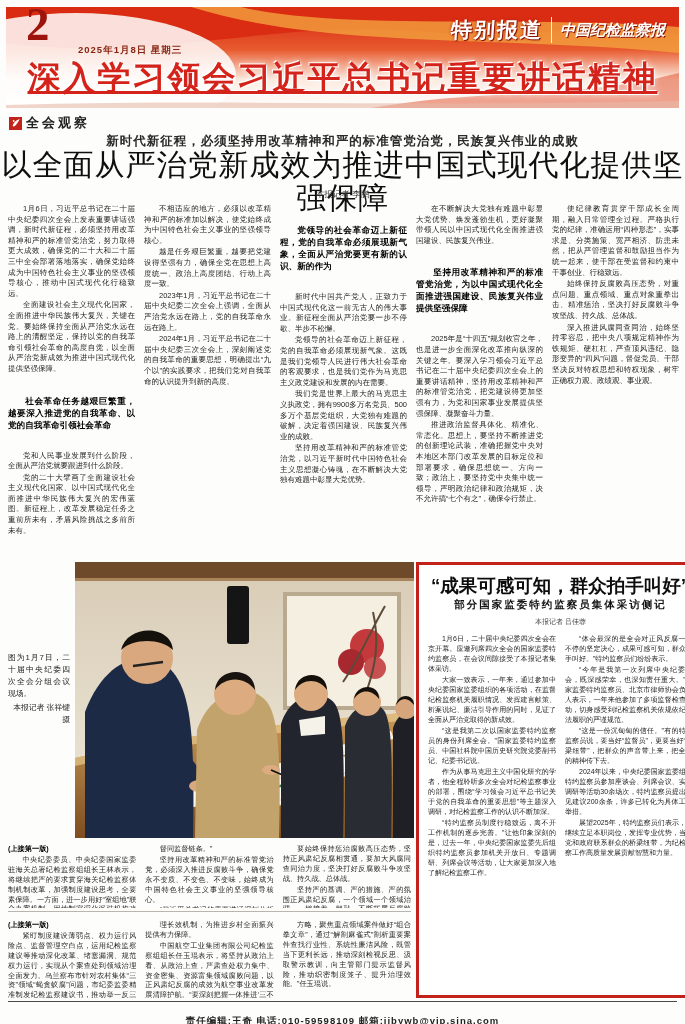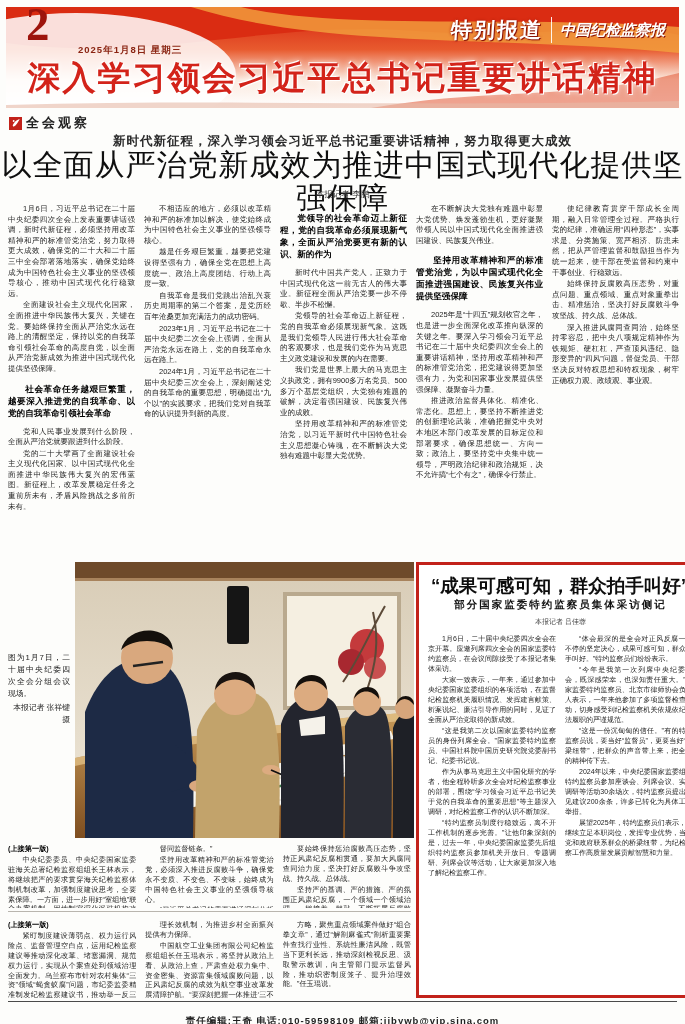--- a/index.html
+++ b/index.html
@@ -12,35 +12,35 @@
            font-size:47px;font-weight:bold;color:#9d140c;line-height:1;}
   .dateline{position:absolute;left:72px;top:37px;font-size:9.5px;font-weight:bold;color:#8a2412;letter-spacing:1px;}
   .mast-right{position:absolute;right:14px;top:9px;display:flex;align-items:center;gap:8px;}
   .section-tag{font-size:21px;font-weight:900;color:#fff;letter-spacing:2px;
                text-shadow:1px 1px 0 #8a1408,0 0 3px #a51a0a;transform:skewX(-4deg);}
   .mast-divider{width:1px;height:26px;background:#fff;opacity:.9;}
   .paper-name{font-family:"Liberation Serif","DejaVu Serif",serif;font-style:italic;font-weight:bold;
               font-size:15px;color:#fff;text-shadow:1px 1px 0 #8a1408;}
   .banner-headline{position:absolute;left:0;right:0;top:54px;text-align:center;font-size:33px;font-weight:900;
                    color:#d3231a;letter-spacing:2px;line-height:1;
-                   text-shadow:1px 1px 0 #fff,-1px -1px 0 #fff,0 0 6px rgba(255,255,255,.9);}
+                   text-shadow:1px 1px 0 #fff,-1px -1px 0 #fff,0 0 6px rgba(255,255,255,.9);text-decoration:underline;}
   
   .observe{position:absolute;left:9px;top:114px;display:flex;align-items:center;gap:4px;}
   .observe-icon{width:13px;height:13px;background:#c2221a;display:inline-flex;align-items:center;justify-content:center;}
   .observe-label{font-size:13px;font-weight:bold;letter-spacing:3px;color:#222;}
   .kicker{position:absolute;left:0;right:0;top:133px;text-align:center;font-size:12.5px;font-weight:bold;
           color:#2a2a2a;letter-spacing:1px;}
   .main-headline{position:absolute;left:0;right:0;top:148px;text-align:center;font-size:30px;font-weight:400;
                  color:#0f0f0f;letter-spacing:1px;line-height:1.1;}
   .main-byline{position:absolute;left:0;right:0;top:189px;text-align:center;font-size:8.5px;color:#333;}
   
   .topcols{position:absolute;left:8px;top:204px;width:671px;height:352px;display:flex;gap:9px;}
   .col{flex:1;overflow:hidden;font-size:7.5px;line-height:10.6px;text-align:justify;color:#232323;}
   .col .para{text-indent:2em;margin:0 0 1px 0;}
-  .col .subhead{font-weight:900;font-size:8.6px;line-height:12px;margin:8px 0;text-indent:2em;color:#000;}
+  .col .subhead{font-weight:900;font-size:8.6px;line-height:12px;margin:20px 0;text-indent:2em;color:#000;}
   .col .marker{font-weight:900;margin:0 0 1px 0;color:#000;}
   
   .photo-caption{position:absolute;left:8px;top:652px;width:62px;font-size:7.8px;line-height:12px;
                  text-align:justify;color:#222;}
   .photo-caption .credit{text-align:right;margin-top:2px;}
   .photo{position:absolute;left:75px;top:562px;width:339px;height:276px;overflow:hidden;background:#cbbfa8;}
   .photo svg{display:block;width:100%;height:100%;}
   
   .boxed{position:absolute;left:416px;top:562px;width:289px;height:436px;box-sizing:border-box;
          border:3px solid #c2221a;background:#fff;padding:8px 9px 6px 9px;}
@@ -93,36 +93,35 @@
 
   <div class="observe">
     <span class="observe-icon">
       <svg width="10" height="10" viewBox="0 0 12 12">
           <path d="M2,9 C4.5,3 9,1.5 10.5,1.5 C8.5,4.5 6.5,9 3,10.5 Z" fill="#fff"></path>
           <circle cx="3.2" cy="3.6" r="1.1" fill="#fff"></circle>
         </svg>
     </span>
     <span class="observe-label">全会观察</span>
   </div>
-  <div class="kicker">新时代新征程，深入学习领会习近平总书记重要讲话精神，努力取得更大成效</div>
+  <div class="kicker">新时代新征程，必须坚持用改革精神和严的标准管党治党，民族复兴伟业的成败</div>
   <div class="main-headline">以全面从严治党新成效为推进中国式现代化提供坚强保障</div>
   <div class="main-byline">本报记者 李鹏</div>
 
   <div class="topcols">
     <div class="col">
         <div class="para">1月6日，习近平总书记在二十届中央纪委四次全会上发表重要讲话强调，新时代新征程，必须坚持用改革精神和严的标准管党治党，努力取得更大成效，确保党的二十大和二十届三中全会部署落地落实，确保党始终成为中国特色社会主义事业的坚强领导核心，推动中国式现代化行稳致远。</div>
         <div class="para">全面建设社会主义现代化国家，全面推进中华民族伟大复兴，关键在党。要始终保持全面从严治党永远在路上的清醒坚定，保持以党的自我革命引领社会革命的高度自觉，以全面从严治党新成效为推进中国式现代化提供坚强保障。</div>
         <div class="subhead">社会革命任务越艰巨繁重，越要深入推进党的自我革命、以党的自我革命引领社会革命</div>
         <div class="para">党和人民事业发展到什么阶段，全面从严治党就要跟进到什么阶段。</div>
         <div class="para">党的二十大擘画了全面建设社会主义现代化国家、以中国式现代化全面推进中华民族伟大复兴的宏伟蓝图。新征程上，改革发展稳定任务之重前所未有，矛盾风险挑战之多前所未有。</div>
       </div>
     <div class="col">
         <div class="para">不相适应的地方，必须以改革精神和严的标准加以解决，使党始终成为中国特色社会主义事业的坚强领导核心。</div>
         <div class="para">越是任务艰巨繁重，越要把党建设得坚强有力，确保全党在思想上高度统一、政治上高度团结、行动上高度一致。</div>
-        <div class="para">自我革命是我们党跳出治乱兴衰历史周期率的第二个答案，是党历经百年沧桑更加充满活力的成功密码。</div>
         <div class="para">2023年1月，习近平总书记在二十届中央纪委二次全会上强调，全面从严治党永远在路上，党的自我革命永远在路上。</div>
         <div class="para">2024年1月，习近平总书记在二十届中央纪委三次全会上，深刻阐述党的自我革命的重要思想，明确提出“九个以”的实践要求，把我们党对自我革命的认识提升到新的高度。</div>
       </div>
     <div class="col">
         <div class="subhead">党领导的社会革命迈上新征程，党的自我革命必须展现新气象，全面从严治党要更有新的认识、新的作为</div>
         <div class="para">新时代中国共产党人，正致力于中国式现代化这一前无古人的伟大事业。新征程全面从严治党要一步不停歇、半步不松懈。</div>
         <div class="para">党领导的社会革命迈上新征程，党的自我革命必须展现新气象。这既是我们党领导人民进行伟大社会革命的客观要求，也是我们党作为马克思主义政党建设和发展的内在需要。</div>
         <div class="para">我们党是世界上最大的马克思主义执政党，拥有9900多万名党员、500多万个基层党组织，大党独有难题的破解，决定着强国建设、民族复兴伟业的成败。</div>
         <div class="para">坚持用改革精神和严的标准管党治党，以习近平新时代中国特色社会主义思想凝心铸魂，在不断解决大党独有难题中彰显大党优势。</div>
       </div>

